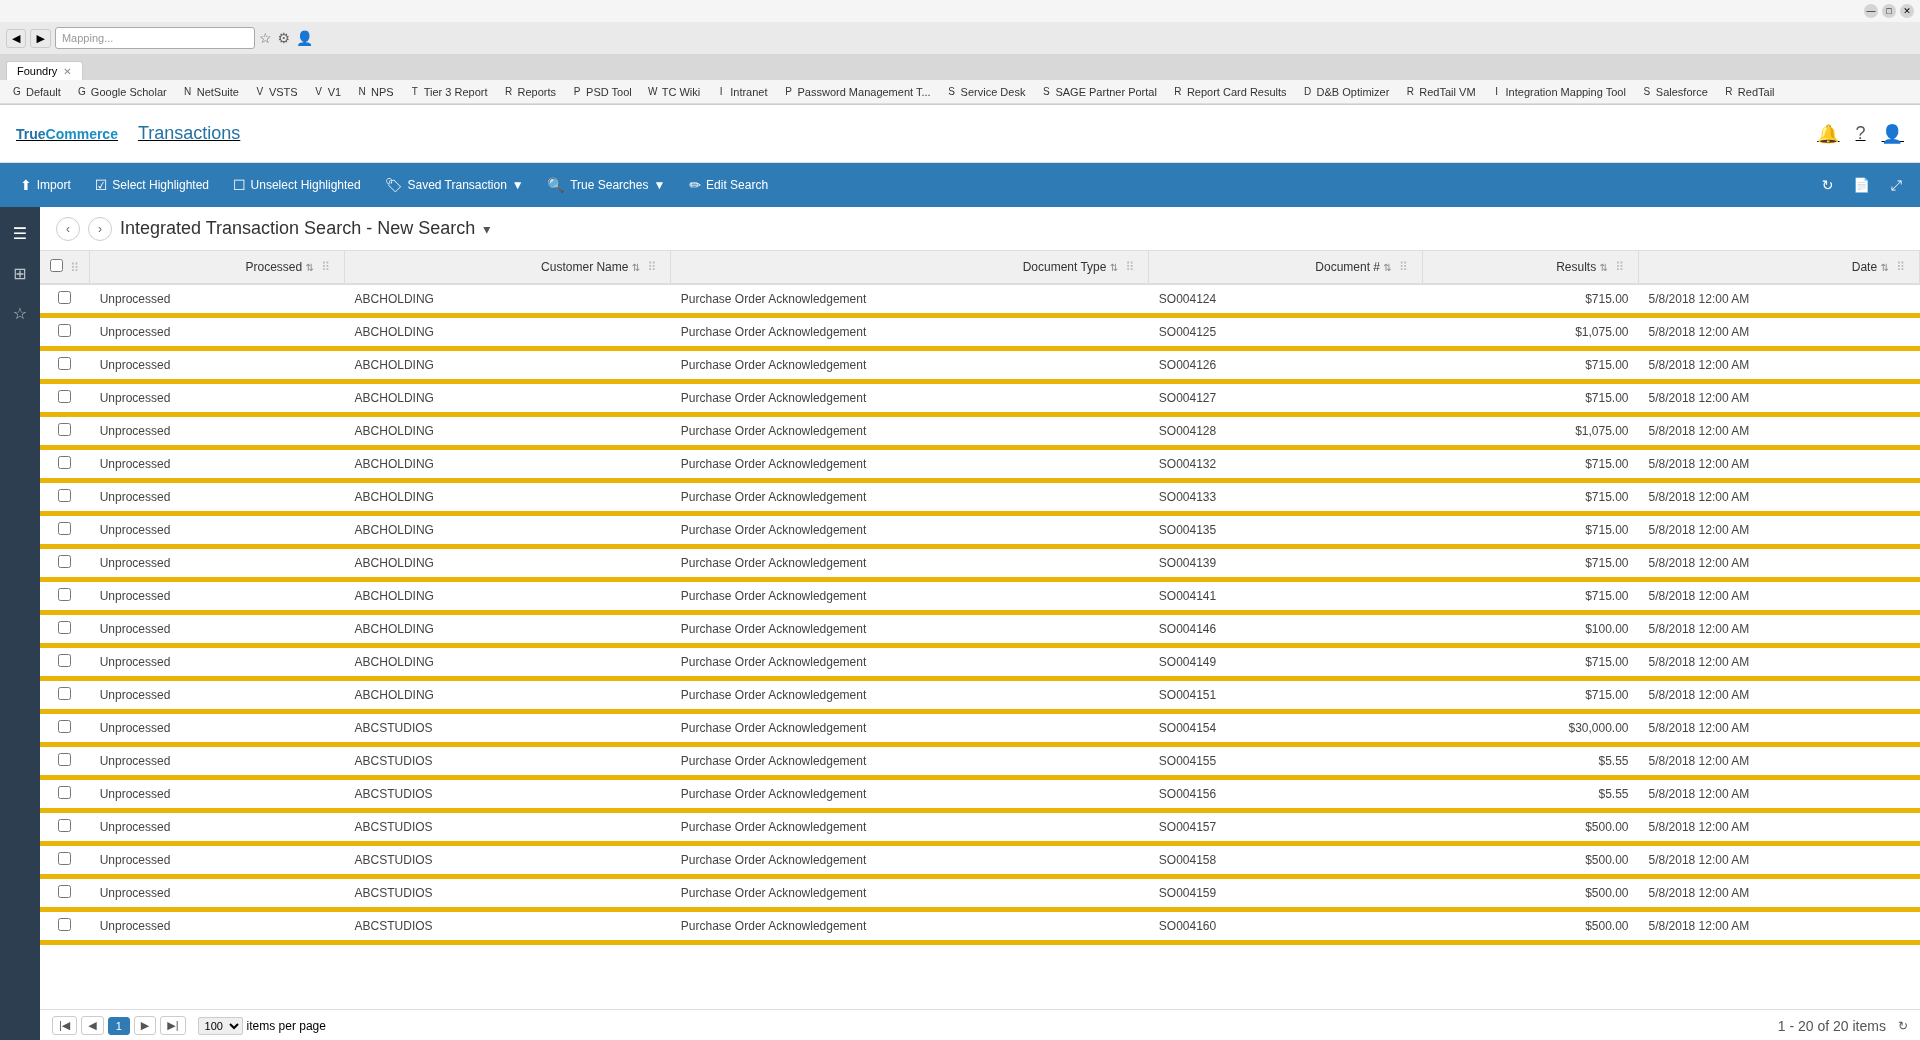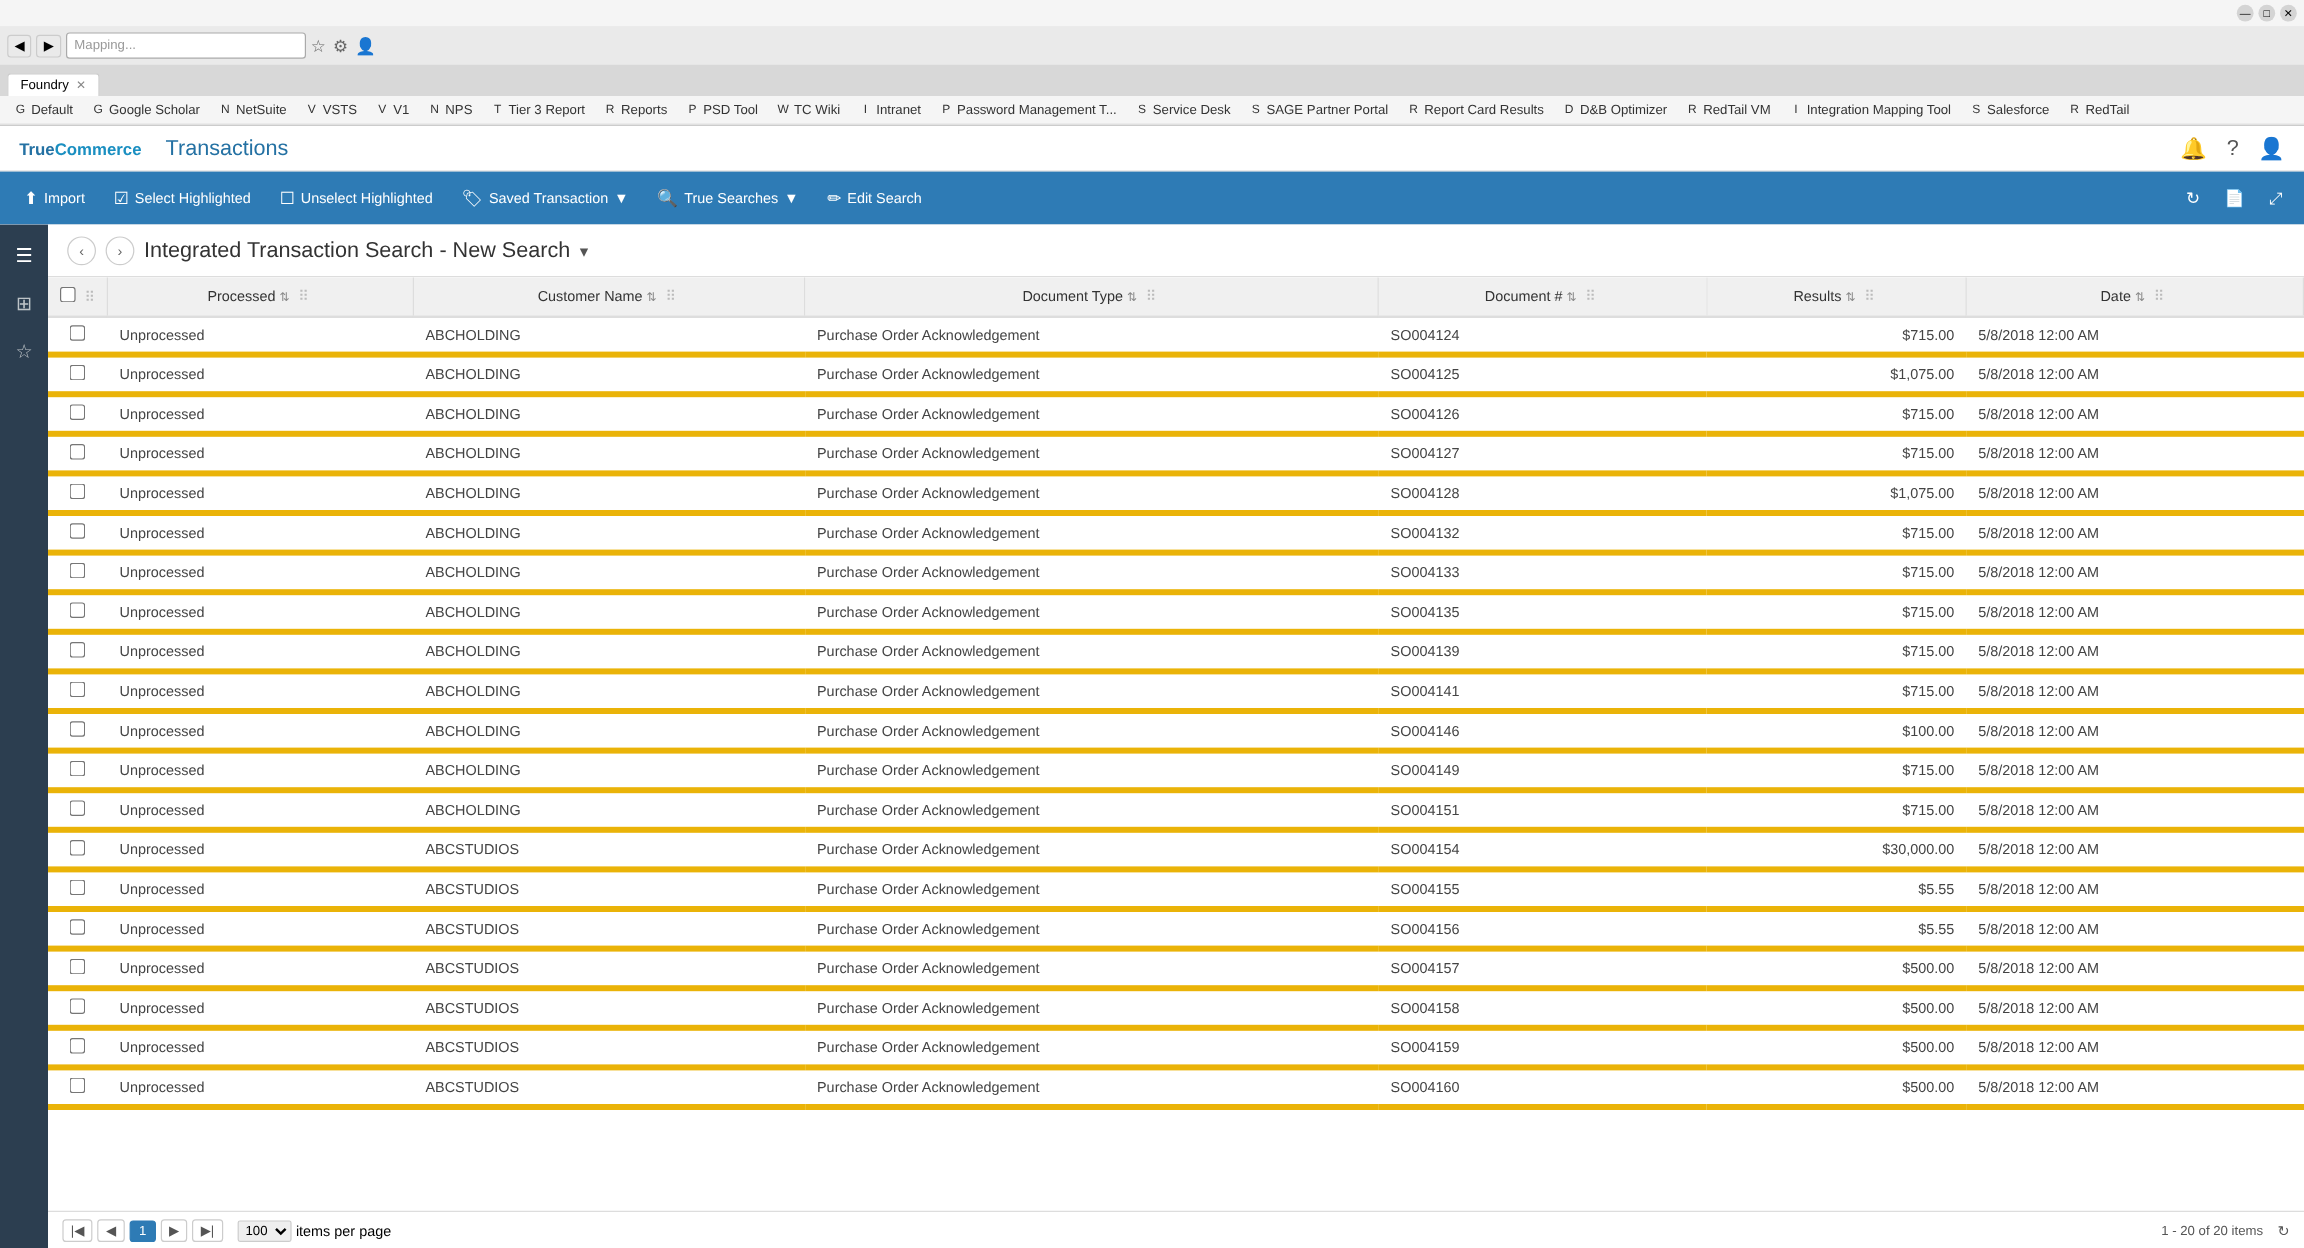--- a/index.html
+++ b/index.html
@@ -26,21 +26,21 @@
 
     
     .bookmarks-bar { background: #f5f5f5; border-bottom: 1px solid #ddd; padding: 2px 6px; display: flex; align-items: center; gap: 6px; height: 24px; font-size: 11px; overflow: hidden; }
     .bookmark-item { display: flex; align-items: center; gap: 2px; white-space: nowrap; cursor: pointer; color: #333; padding: 1px 4px; border-radius: 2px; }
     .bookmark-icon { width: 14px; height: 14px; display: inline-flex; align-items: center; justify-content: center; font-size: 10px; }
 
     
     .app-container { display: flex; flex-direction: column; height: calc(1040px - 22px - 32px - 26px - 24px); }
 
     
-    .app-header { background: white; display: flex; align-items: center; padding: 0 16px; height: 38px; border-bottom: 1px solid #ddd; }
+    .app-header { background: white; display: flex; align-items: center; padding: 0 16px; height: 58px; border-bottom: 1px solid #ddd; text-decoration: underline; }
     .app-logo { font-size: 14px; font-weight: bold; color: #1a5276; margin-right: 20px; }
     .app-logo span { color: #2471a3; }
     .app-title { font-size: 18px; color: #2471a3; font-weight: normal; }
     .header-spacer { flex: 1; }
     .header-icons { display: flex; gap: 16px; align-items: center; }
     .header-icon-btn { background: none; border: none; cursor: pointer; font-size: 18px; color: #555; }
 
     
     .app-toolbar { background: #2e7bb5; display: flex; align-items: center; padding: 0 10px; height: 44px; gap: 4px; }
     .toolbar-btn { background: none; border: none; cursor: pointer; color: white; display: flex; align-items: center; gap: 5px; padding: 6px 10px; font-size: 12px; border-radius: 3px; white-space: nowrap; }
@@ -63,32 +63,32 @@
     
     .page-header { display: flex; align-items: center; padding: 8px 16px; background: white; border-bottom: 1px solid #ddd; height: 44px; gap: 8px; }
     .nav-btn { background: none; border: 1px solid #ccc; border-radius: 50%; width: 24px; height: 24px; cursor: pointer; display: flex; align-items: center; justify-content: center; font-size: 12px; color: #666; }
     .page-title { font-size: 18px; color: #333; font-weight: normal; }
     .dropdown-arrow { font-size: 14px; color: #555; cursor: pointer; }
 
     
     .table-wrapper { flex: 1; overflow: auto; background: white; }
     table { width: 100%; border-collapse: collapse; font-size: 12px; }
     thead tr { background: #f0f0f0; border-bottom: 2px solid #ddd; }
-    thead th { padding: 8px 10px; text-align: center; font-weight: normal; white-space: nowrap; border-right: 1px solid #ddd; position: relative; color: #333; }
+    thead th { padding: 8px 10px; text-align: right; font-weight: normal; white-space: nowrap; border-right: 1px solid #ddd; position: relative; color: #333; }
     thead th .sort-indicator { font-size: 10px; color: #888; }
     thead th .col-drag { color: #bbb; margin: 0 4px; cursor: col-resize; }
     tbody tr { border-bottom: 5px solid #eab308; margin-top: 20px; }
     tbody td { padding: 6px 10px; color: #444; white-space: nowrap; }
     .checkbox-col { width: 30px; text-align: center; }
 
     
     .pagination-bar { display: flex; align-items: center; padding: 6px 12px; background: white; border-top: 1px solid #ddd; gap: 4px; }
     .page-btn { background: none; border: 1px solid #ccc; border-radius: 3px; padding: 2px 6px; cursor: pointer; font-size: 11px; color: #555; min-width: 22px; }
     .page-btn.active { background: #2e7bb5; color: white; border-color: #2e7bb5; }
-    .page-info { margin-left: auto; font-size: 11px; color: #555; }
+    .page-info { margin-left: auto; font-size: 14px; color: #555; }
     .items-per-page { display: flex; align-items: center; gap: 4px; margin-left: 8px; }
     .items-per-page select { font-size: 11px; border: 1px solid #ccc; border-radius: 2px; padding: 1px 2px; }
     .refresh-btn { background: none; border: none; cursor: pointer; color: #555; font-size: 12px; margin-left: 8px; }
   </style>
 </head>
 <body>
 
 <div class="browser-chrome">
 
   <div class="browser-titlebar">

